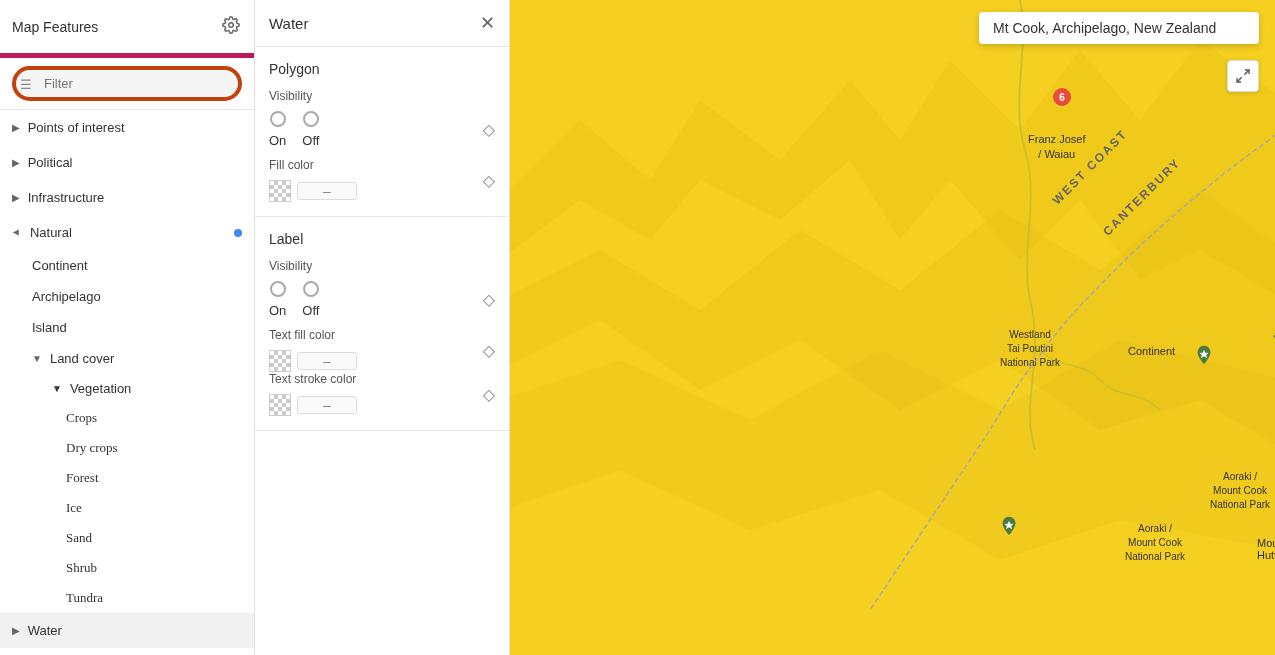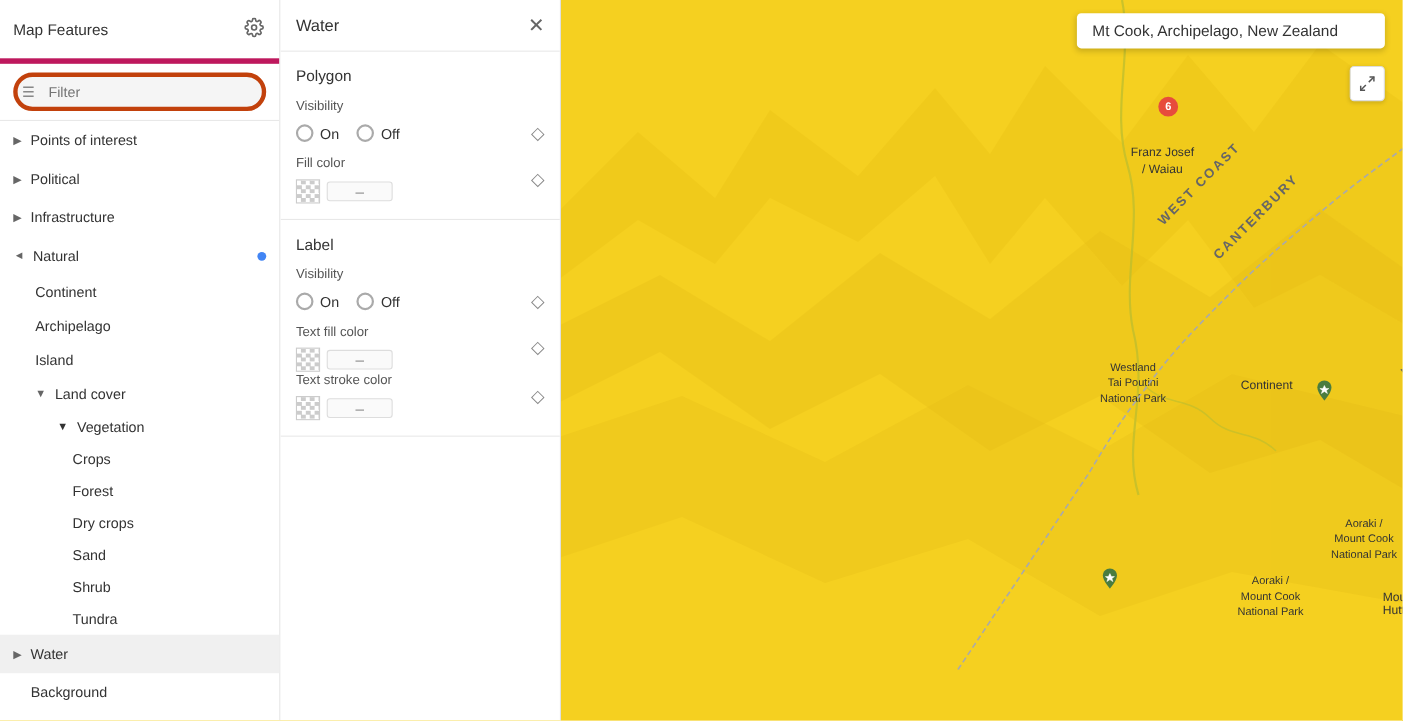--- a/index.html
+++ b/index.html
@@ -119,20 +119,21 @@
       cursor: pointer;
       color: #333;
       font-size: 13px;
     }
 
     .deep-item {
       padding: 7px 12px 7px 66px;
       cursor: pointer;
       color: #333;
       font-size: 13px;
+      font-family: Liberation Serif, serif;
     }
 
     .nav-item.expanded .arrow { transform: rotate(90deg); }
 
     
     .mid-panel {
       width: 255px;
       min-width: 255px;
       background: #fff;
       border-right: 1px solid #e0e0e0;
@@ -188,20 +189,21 @@
       align-items: center;
       gap: 16px;
       margin-bottom: 0;
     }
 
     .radio-item {
       display: flex;
       align-items: center;
       gap: 6px;
       cursor: pointer;
+      flex-direction: column;
     }
 
     .radio-circle {
       width: 16px;
       height: 16px;
       border-radius: 50%;
       border: 2px solid #aaa;
       background: #fff;
       cursor: pointer;
     }
@@ -373,22 +375,23 @@
       <span class="arrow" style="margin-right:8px;">▼</span>
       <span class="label">Land cover</span>
     </div>
 
     <div class="sub-sub-item" style="display:flex;align-items:center;">
       <span style="margin-right:8px;font-size:10px;">▼</span>
       <span>Vegetation</span>
     </div>
 
     <div class="deep-item">Crops</div>
+    <div class="deep-item">Dry crops</div>
     <div class="deep-item">Forest</div>
-    <div class="deep-item">Dry crops</div>
+    <div class="deep-item">Ice</div>
     <div class="deep-item">Sand</div>
     <div class="deep-item">Shrub</div>
     <div class="deep-item">Tundra</div>
 
     <div class="nav-item" style="background:#f0f0f0;">
       <span class="arrow">▶</span>
       <span class="label">Water</span>
     </div>
 
     <div class="nav-item">

